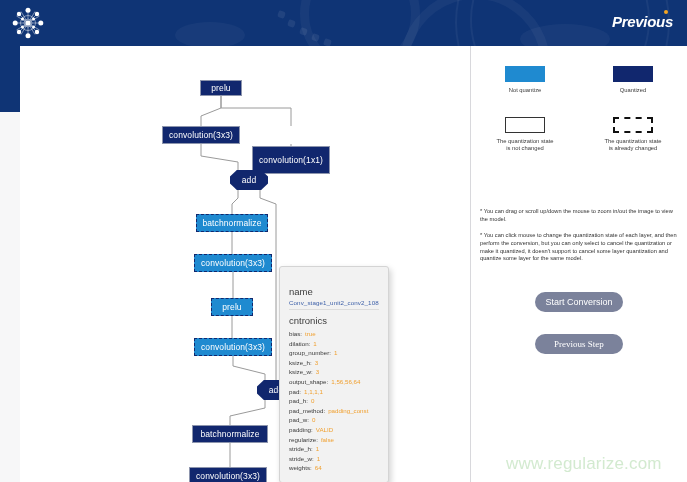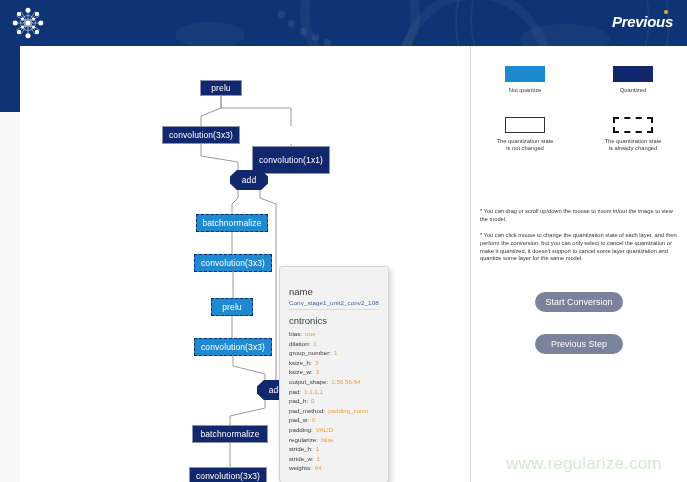--- a/index.html
+++ b/index.html
@@ -249,21 +249,21 @@
     font-size: 9px;
     display: flex;
     align-items: center;
     justify-content: center;
     white-space: nowrap;
     border: none;
     font-family: "Liberation Sans", sans-serif;
     cursor: pointer;
   }
   #btn-start { top: 246px; }
-  #btn-prev  { top: 288px; }
+  #btn-prev  { top: 288px; font-family: Liberation Serif, serif; }
 
   #watermark {
     position: absolute;
     left: 506px; top: 454px;
     font-size: 17px;
     color: #d3ead0;
     letter-spacing: 0.2px;
     z-index: 35;
     white-space: nowrap;
   }

